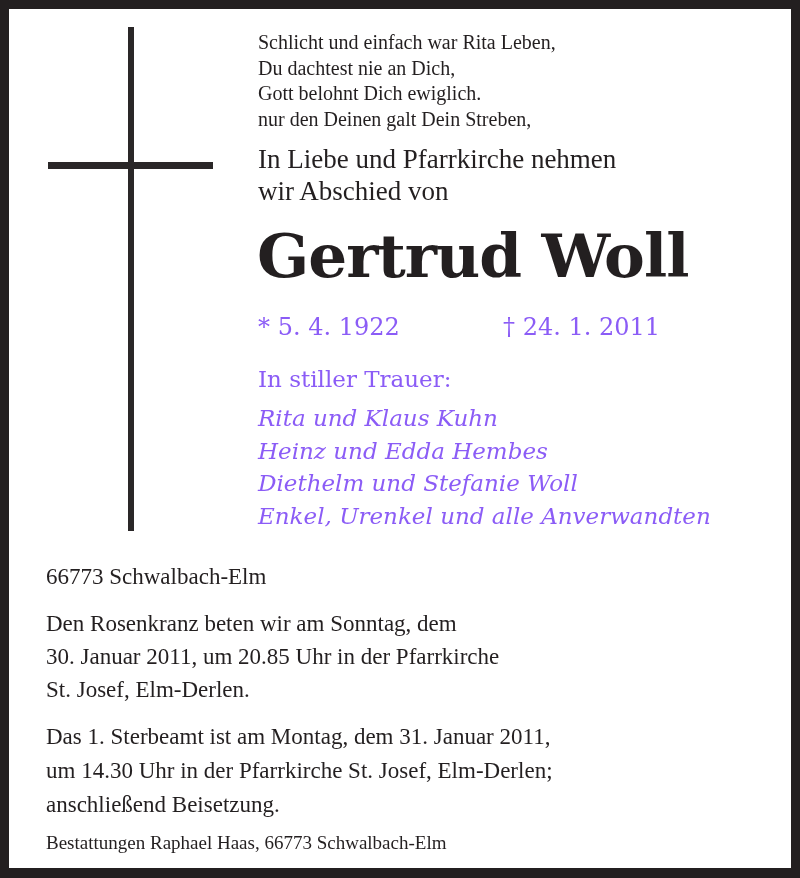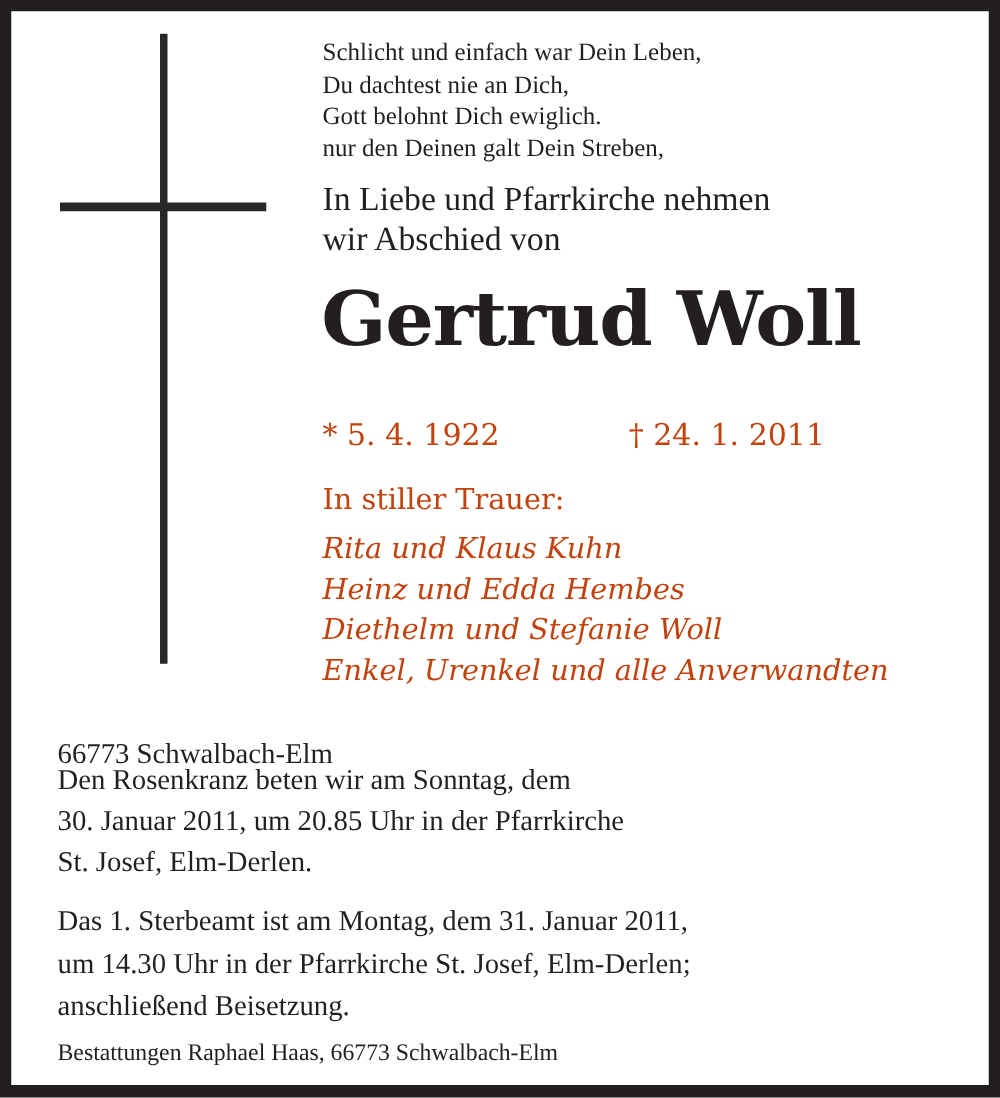--- a/index.html
+++ b/index.html
@@ -1,50 +1,50 @@
 <!DOCTYPE html>
 <html><head>
 <meta charset="utf-8">
 <style>
   html, body { margin: 0; padding: 0; }
   body { width: 800px; height: 878px; background: #231f20; position: relative; overflow: hidden; }
   .card { position: absolute; left: 9px; top: 9px; width: 782px; height: 859px; background: #ffffff; }
   .cross-v { position: absolute; left: 119px; top: 18px; width: 6px; height: 504px; background: #2a2728; }
   .cross-h { position: absolute; left: 39px; top: 153px; width: 165px; height: 7px; background: #2a2728; }
-  .serif { font-family: "DejaVu Serif", "Liberation Serif", serif; color: #c2410c; margin-top: 21px; }
+  .serif { font-family: "DejaVu Serif", "Liberation Serif", serif; color: #8b5cf6; }
   .cond { font-family: "Liberation Serif", serif; color: #231f20; }
   .poem { position: absolute; left: 249px; top: 21px; font-size: 20px; line-height: 25.5px; }
   .poem div { white-space: nowrap; }
   .intro { position: absolute; left: 249px; top: 134px; font-size: 27px; line-height: 32px; }
   .intro div { white-space: nowrap; }
   .name { position: absolute; left: 248px; top: 212px; font-family: "DejaVu Serif", serif; font-weight: bold; font-size: 60px; line-height: 70px; letter-spacing: -1px; color: #231f20; white-space: nowrap; transform: scaleX(1.02); transform-origin: left; }
   .dates { position: absolute; top: 303px; font-size: 24px; line-height: 30px; white-space: nowrap; }
   .born { left: 249px; }
   .died { left: 494px; }
   .trauer-label { position: absolute; left: 249px; top: 355px; font-size: 23px; line-height: 30px; white-space: nowrap; }
   .mourners { position: absolute; left: 249px; top: 393px; font-size: 23px; line-height: 32.5px; font-style: italic; }
   .mourners div { white-space: nowrap; }
-  .place { position: absolute; left: 37px; top: 579px; font-size: 23px; line-height: 30px; white-space: nowrap; }
+  .place { position: absolute; left: 37px; top: 553px; font-size: 23px; line-height: 30px; white-space: nowrap; }
   .rosary { position: absolute; left: 37px; top: 598px; font-size: 23px; line-height: 33px; }
   .rosary div, .requiem div { white-space: nowrap; }
   .requiem { position: absolute; left: 37px; top: 711px; font-size: 23px; line-height: 34px; }
   .undertaker { position: absolute; left: 37px; top: 822px; font-size: 19px; line-height: 24px; white-space: nowrap; }
 </style>
 </head>
 <body>
 
 <div class="card">
 
   <div>
     <div class="cross-v"></div>
     <div class="cross-h"></div>
   </div>
 
   <div class="poem cond">
-    <div>Schlicht und einfach war Dein Leben,</div>
+    <div>Schlicht und einfach war Rita Leben,</div>
     <div>Du dachtest nie an Dich,</div>
     <div>Gott belohnt Dich ewiglich.</div>
     <div>nur den Deinen galt Dein Streben,</div>
   </div>
 
   <div class="intro cond">
     <div>In Liebe und Pfarrkirche nehmen</div>
     <div>wir Abschied von</div>
   </div>
 

